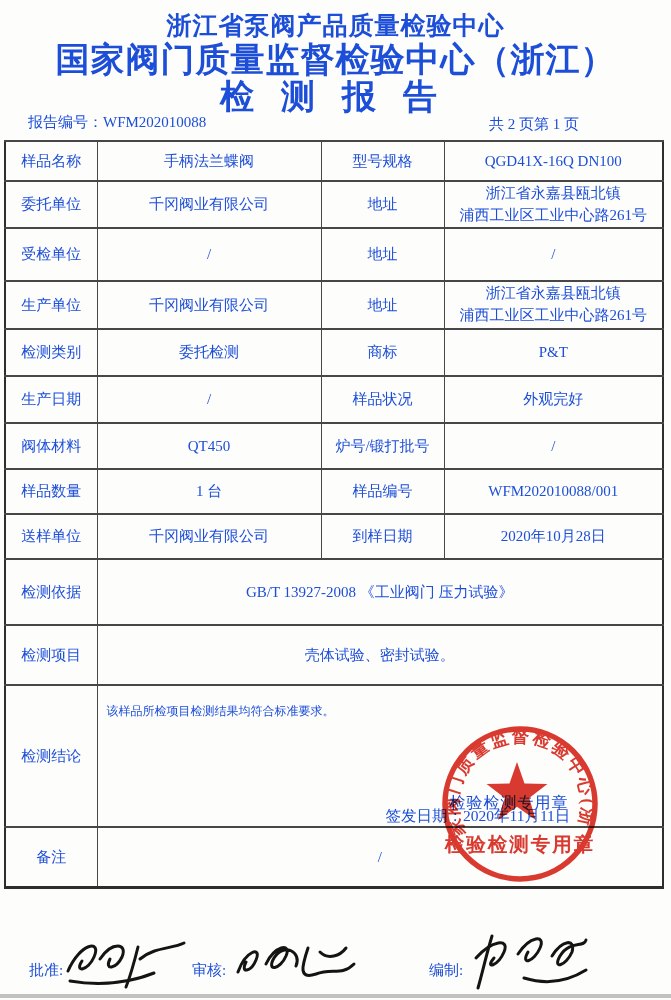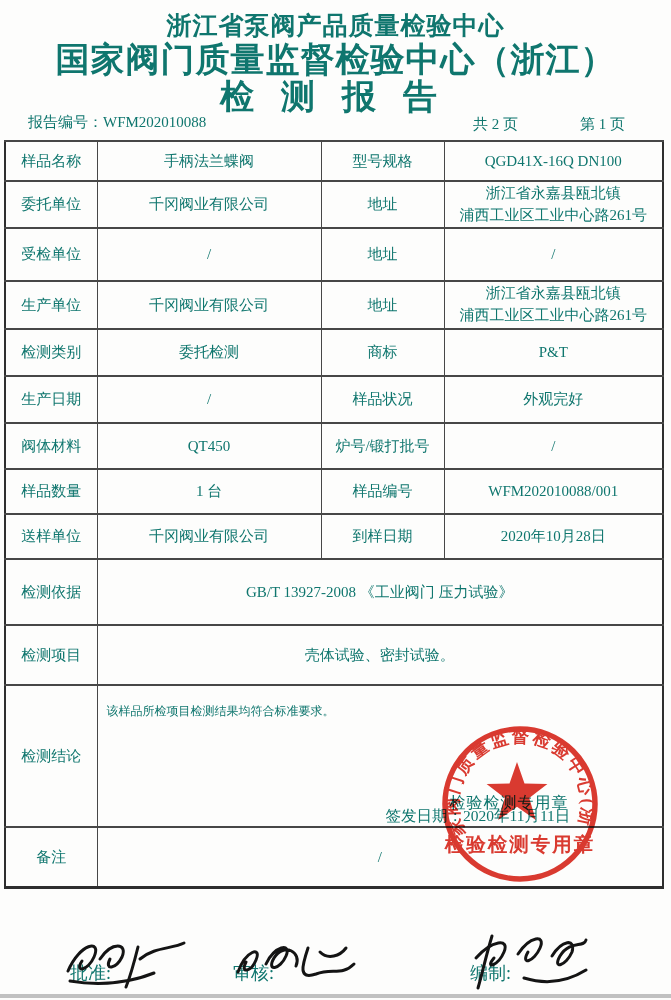--- a/index.html
+++ b/index.html
@@ -1,29 +1,29 @@
 <!DOCTYPE html>
 <html><head>
 <meta charset="utf-8">
 <style>
   html,body{margin:0;padding:0;background:#e8e8e8;}
   .page{
     position:relative;width:671px;height:1000px;background:#fdfdfc;
-    font-family:"Liberation Serif","DejaVu Serif",serif;color:#0f766e;
+    font-family:"Liberation Serif","DejaVu Serif",serif;color:#1d4ed8;
     overflow:hidden;margin:0 auto;
   }
   .org1{position:absolute;top:9px;left:0;right:0;text-align:center;
     font-size:25px;font-weight:bold;letter-spacing:1px;}
   .org2{position:absolute;top:37px;left:0;right:0;text-align:center;
     font-size:34px;font-weight:bold;letter-spacing:1px;}
   .rtitle{position:absolute;top:74px;left:13px;right:0;text-align:center;
     font-size:34px;font-weight:bold;letter-spacing:27px;}
   .metarow{position:absolute;top:113px;left:28px;right:29px;font-size:15px;}
   .report-no{position:absolute;left:0;top:0;}
-  .pages{position:absolute;left:445px;top:2px;width:152px;display:flex;justify-content:space-between;}
+  .pages{position:absolute;left:430px;top:2px;width:152px;display:flex;justify-content:center;}
   table.rpt{
     position:absolute;left:4px;top:140px;width:658px;
     border-collapse:collapse;table-layout:fixed;
     border:2px solid #2e2e2e;border-bottom-width:3px;
   }
   table.rpt td{
     border:1px solid #474747;border-top-width:2px;border-bottom-width:2px;
     font-size:15px;text-align:center;vertical-align:middle;
     padding:0 4px;line-height:1.35;overflow:hidden;margin-left:25px;
   }
@@ -33,21 +33,21 @@
   tr.r5{height:47px}tr.r6{height:47px}tr.r7{height:46px}tr.r8{height:45px}
   tr.r9{height:45px}tr.r10{height:53px}tr.r11{height:66px}tr.r12{height:60px}
   tr.r13{height:142px}tr.r14{height:60px}
   td.items-cell{text-align:left;vertical-align:top;padding:14px 4px 0 9px;}
   td.concl-cell{position:relative;text-align:left;vertical-align:top;padding:0;}
   .concl-text{position:absolute;left:9px;top:17px;font-size:12px;}
   .seal-caption{position:absolute;left:352px;top:106px;font-size:16px;letter-spacing:1px;white-space:nowrap;}
   .sign-date{position:absolute;left:288px;top:121px;font-size:15.5px;line-height:1.1;white-space:nowrap;}
   .stamp{position:absolute;left:440px;top:722px;width:160px;height:164px;
     mix-blend-mode:multiply;opacity:.93;pointer-events:none;}
-  .sig-label{position:absolute;font-size:18px;margin-left:41px;}
+  .sig-label{position:absolute;font-size:15px;}
   .lab-approve{left:29px;top:961px;}
   .lab-review{left:192px;top:961px;}
   .lab-prepare{left:429px;top:961px;}
   .sig{position:absolute;}
   .sig path{fill:none;stroke:#141414;stroke-width:3;stroke-linecap:round;stroke-linejoin:round;}
   .sig1{left:58px;top:933px;width:135px;height:62px;}
   .sig2{left:228px;top:936px;width:132px;height:58px;}
   .sig3{left:466px;top:928px;width:122px;height:68px;}
   .edge-shadow{position:absolute;left:0;top:994px;width:671px;height:4px;
     background:#b2b2b2;opacity:.8;}

